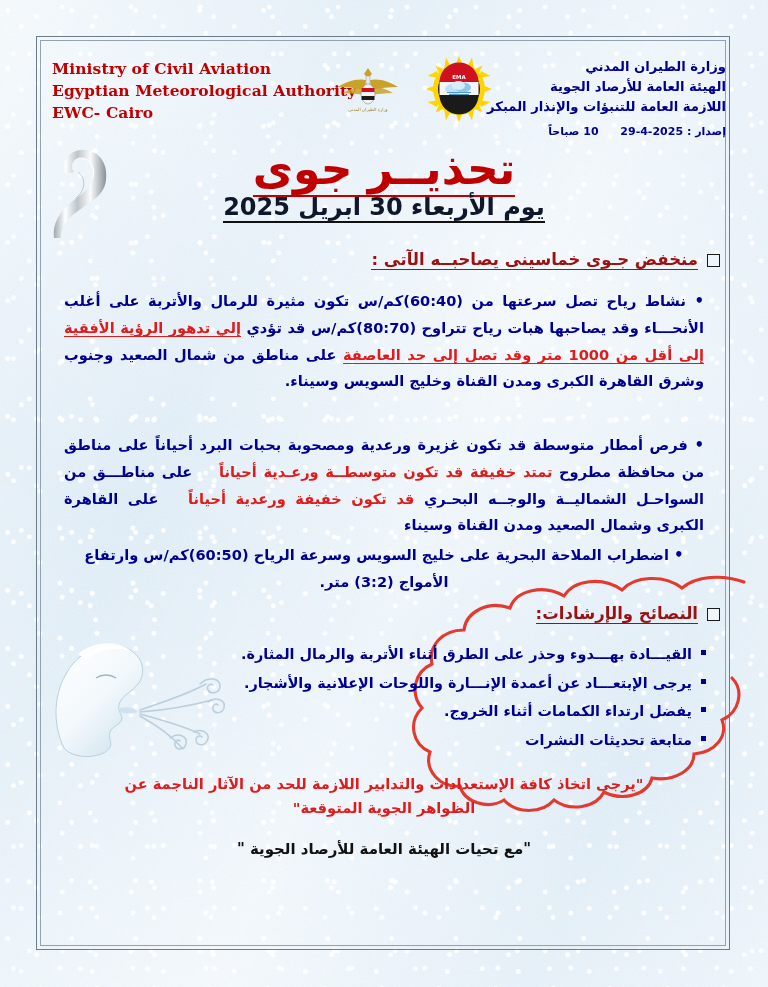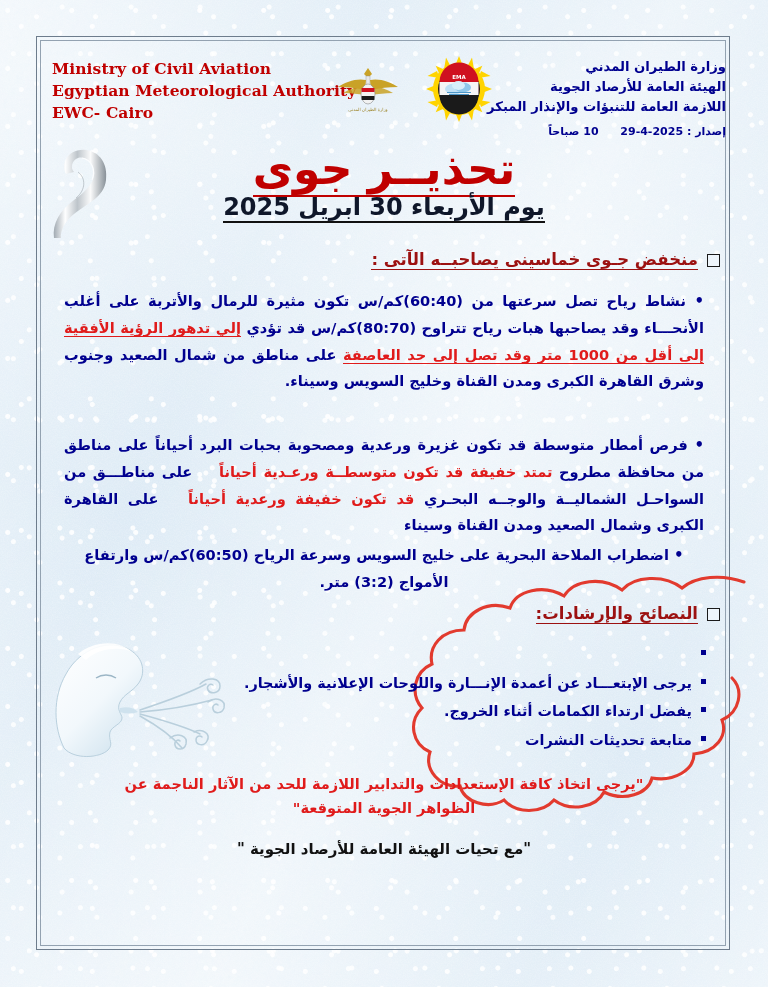--- a/index.html
+++ b/index.html
@@ -381,20 +381,20 @@
     <path d="M92 82 C114 88 136 94 152 102"></path>
     <path d="M92 84 C110 94 124 104 134 116"></path>
     <path d="M152 52 C160 44 172 46 172 54 C172 61 163 63 160 58 C158 54 162 51 165 53"></path>
     <path d="M160 70 C168 64 178 68 176 76 C174 82 166 82 165 77 C164 73 168 71 170 73"></path>
     <path d="M146 100 C155 96 163 102 159 109 C156 115 148 113 148 108 C148 104 152 103 154 105"></path>
     <path d="M122 106 C130 100 140 104 138 112 C136 119 128 118 127 113 C126 109 130 107 132 109"></path>
   </g>
 </svg>
 
 <ul class="layer" id="advice">
-  <li><span class="sq"></span></li>
+  <li><span class="sq"></span><span>القيـــادة بهـــدوء وحذر على الطرق أثناء الأتربة والرمال المثارة.</span></li>
   <li><span class="sq"></span><span>يرجى الإبتعـــاد عن أعمدة الإنـــارة واللوحات الإعلانية والأشجار.</span></li>
   <li><span class="sq"></span><span>يفضل ارتداء الكمامات أثناء الخروج.</span></li>
   <li><span class="sq"></span><span>متابعة تحديثات النشرات</span></li>
 </ul>
 
 <div class="layer" id="close1">"يرجى اتخاذ كافة الإستعدادات والتدابير اللازمة للحد من الآثار الناجمة عن الظواهر الجوية المتوقعة"</div>
 <div class="layer" id="close2">"مع تحيات الهيئة العامة للأرصاد الجوية "</div>
 
 </body></html>

